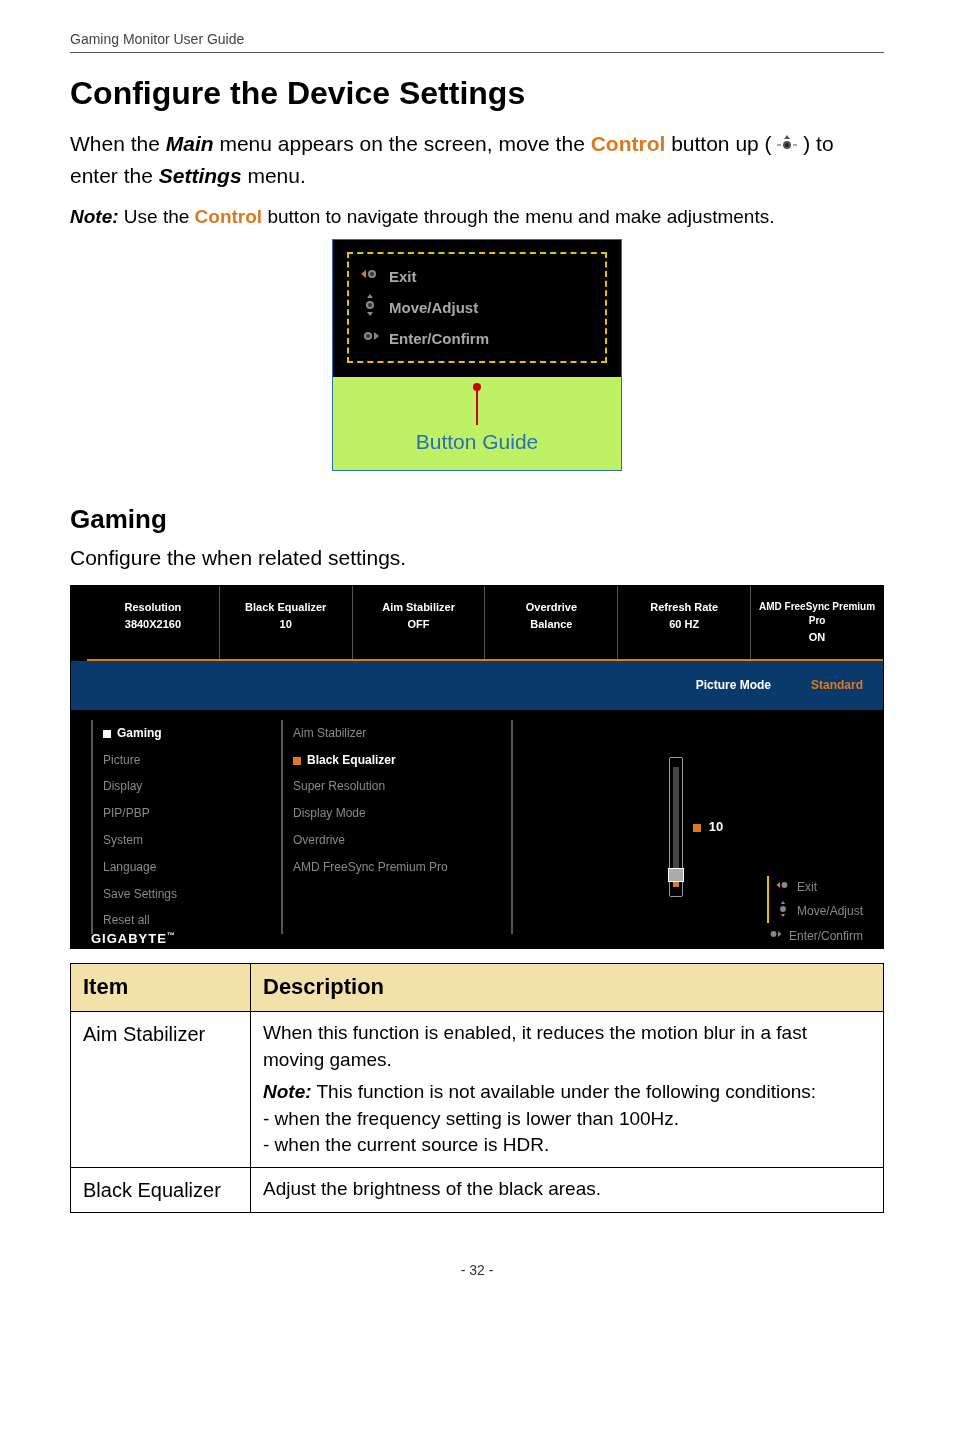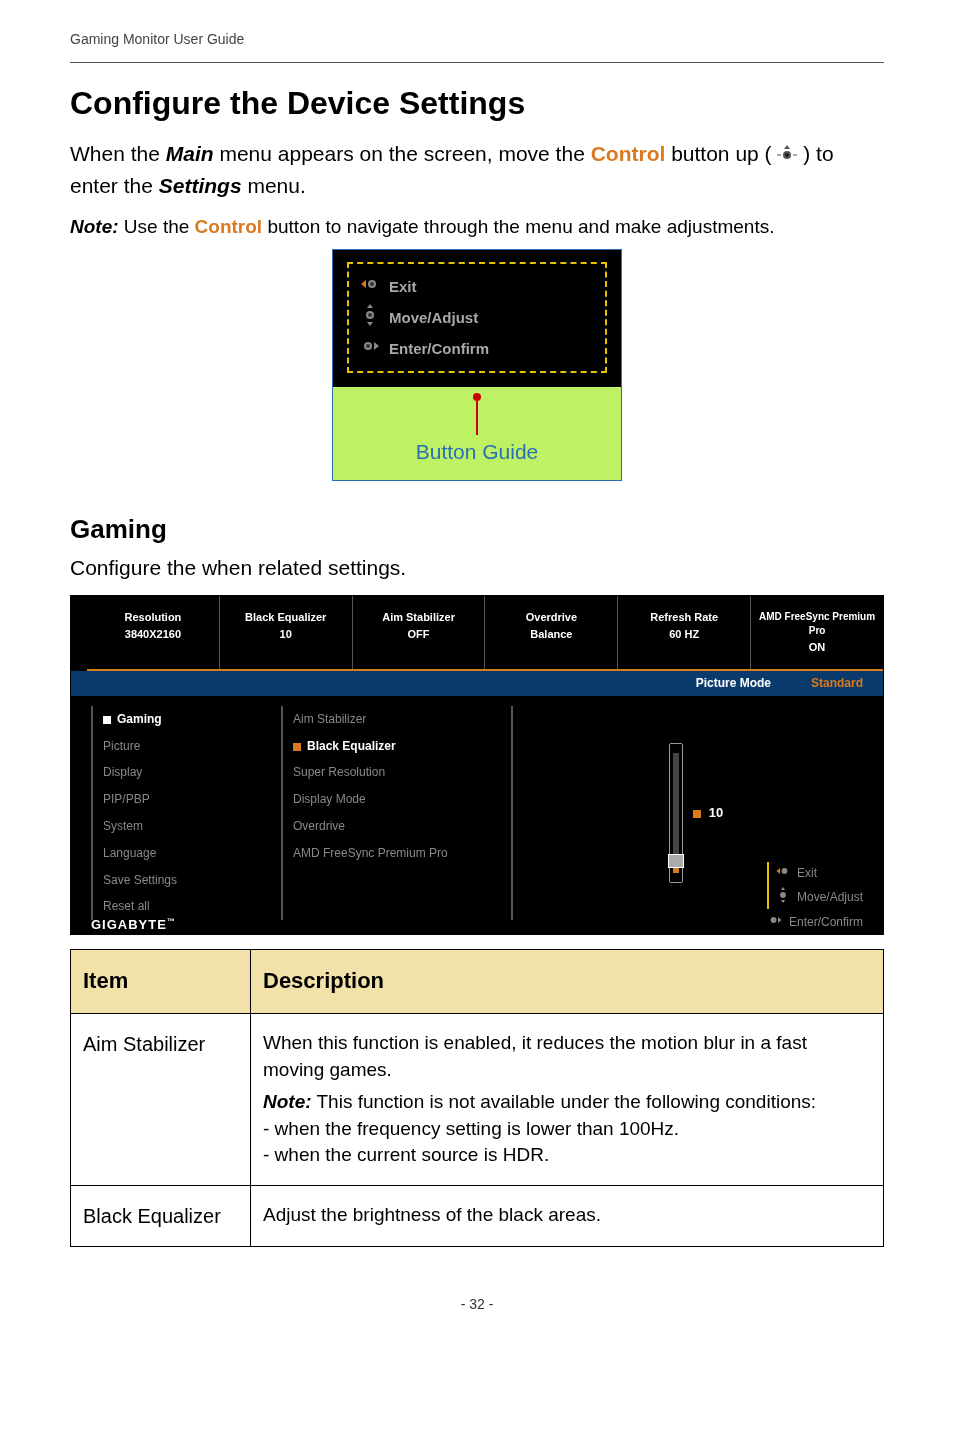--- a/index.html
+++ b/index.html
@@ -9,21 +9,21 @@
     width: 954px;
     padding: 30px 70px 40px 70px;
     color: #000;
     font-size: 17px;
     line-height: 1.4;
   }
   .header-bar {
     font-size: 14px;
     color: #444;
     border-bottom: 1px solid #555;
-    padding-bottom: 12px;
+    padding-bottom: 2px;
     margin-bottom: 18px;
   }
   h1.page-title {
     font-size: 32px;
     font-weight: bold;
     margin-bottom: 14px;
   }
   p.intro { font-size: 21px; margin-bottom: 14px; }
   p.note-line { font-size: 19px; margin-bottom: 6px; }
   .accent { color: #d97a1f; font-weight: bold; }
@@ -93,21 +93,21 @@
   }
   .osd-cell:last-child { border-right: none; }
   .osd-cell .t1 { color: #fff; font-weight: bold; font-size: 11px; }
   .osd-cell .t2 { color: #fff; font-weight: bold; font-size: 11px; margin-top: 2px; }
   .osd-bar {
     background: #0a3a6b;
     color: #fff;
     display: flex;
     justify-content: flex-end;
     gap: 40px;
-    padding: 4px 20px;
+    padding: 16px 20px;
     font-weight: bold;
     font-size: 12px;
   }
   .osd-body {
     display: flex;
     padding: 10px 20px 14px 20px;
     position: relative;
     min-height: 190px;
   }
   .osd-col {
@@ -222,21 +222,21 @@
   .osd-logo sup { font-size: 8px; }
 
   
   table.desc {
     width: 100%;
     border-collapse: collapse;
     font-size: 19px;
   }
   table.desc th, table.desc td {
     border: 1px solid #000;
-    padding: 16px 12px;
+    padding: 8px 12px;
     text-align: left;
     vertical-align: top;
   }
   table.desc th {
     background: #f2e1a8;
     font-weight: bold;
     font-size: 22px;
   }
   table.desc td.item-col { width: 180px; font-size: 20px; }
 

